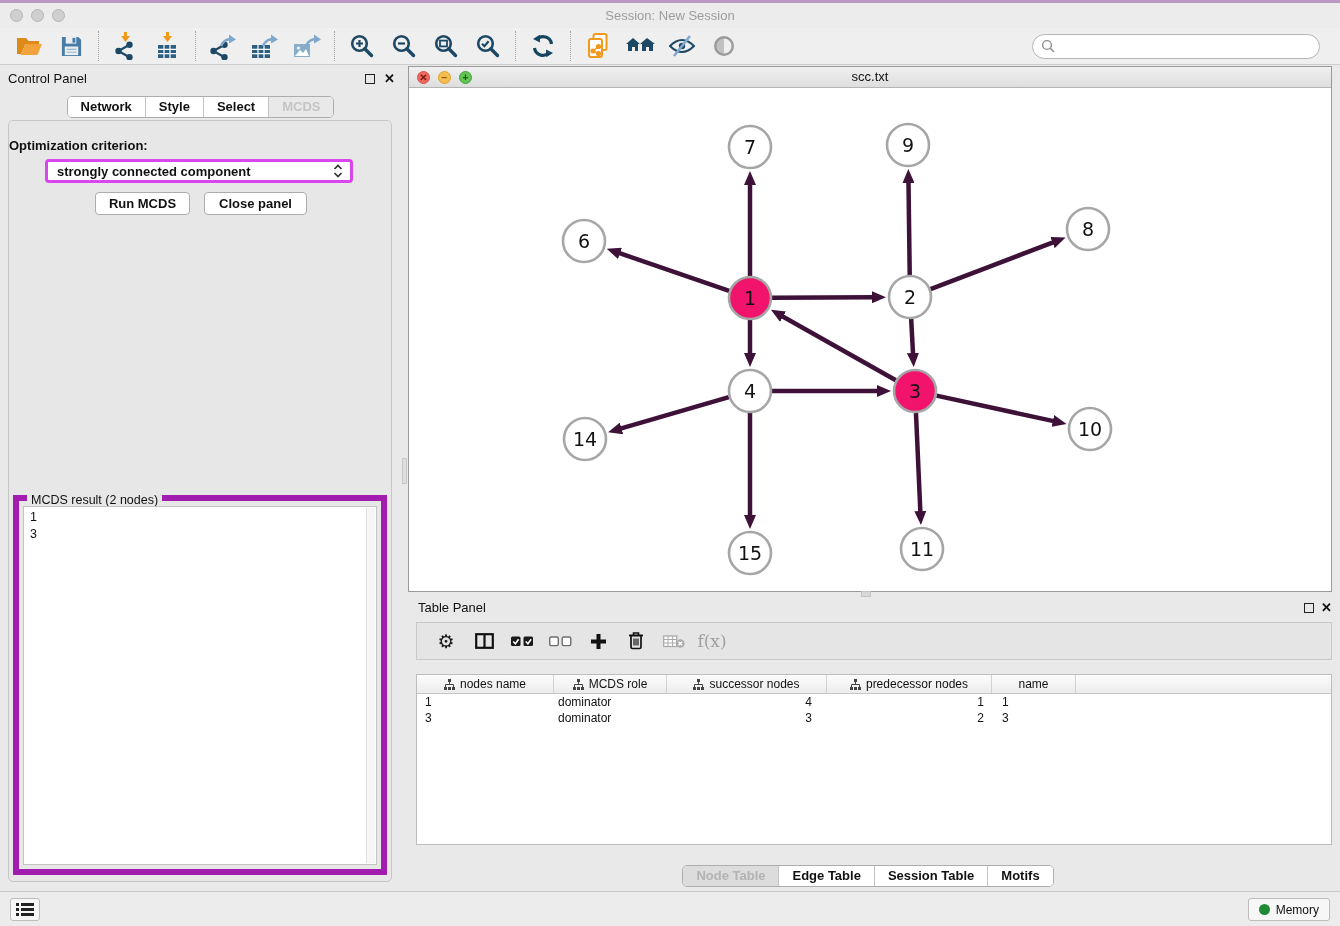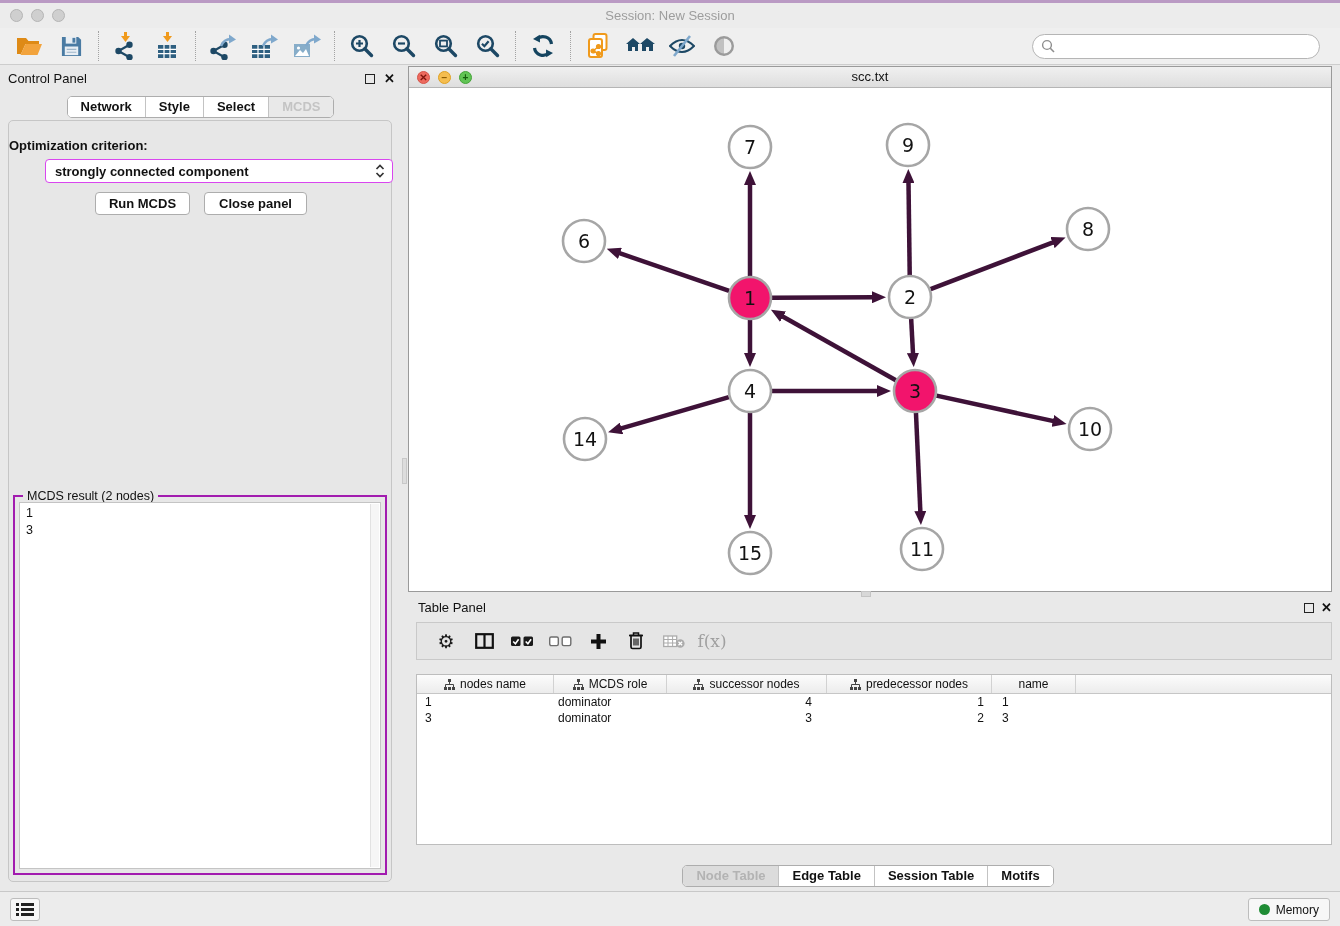--- a/index.html
+++ b/index.html
@@ -31,28 +31,28 @@
   .close-btn { font-size:13px; font-weight:bold; color:#111; line-height:10px; }
   #cp-tabs { position:absolute; left:0; top:96px; width:401px; display:flex; justify-content:center; }
   .segbar { display:flex; border:1px solid #ADADAD; border-radius:5px; overflow:hidden; background:#fff; height:22px; }
   .seg { padding:0 13px; font-size:13px; font-weight:bold; color:#111; line-height:20px;
     border-right:1px solid #C3C3C3; background:#fff; cursor:default; }
   .seg:last-child { border-right:none; }
   .seg.sel { background:#E9E9E9; color:#C4C4C4; }
   #cp-body { position:absolute; left:8px; top:120px; width:384px; height:762px;
     background:#E7E7E7; border:1px solid #C6C6C6; border-radius:5px; }
   #opt-label { position:absolute; top:17px; width:100%; text-align:left; font-size:13px; font-weight:bold; color:#111; }
-  #criterion-select { position:absolute; top:38px; left:36px; width:348px; height:24px; background:#fff;
-    border:1px solid #d946ef; border-radius:4px; display:flex; align-items:center; padding:0 6px 0 9px; }
+  #criterion-select { position:absolute; top:38px; left:36px; width:308px; height:24px; background:#fff;
+    border:3px solid #d946ef; border-radius:4px; display:flex; align-items:center; padding:0 6px 0 9px; }
   #criterion-select .sel-text { flex:1; font-size:13px; font-weight:bold; color:#111; }
   .cp-btn { position:absolute; top:71px; height:23px; background:#fff; border:1px solid #ADADAD;
     border-radius:4px; font-size:13px; font-weight:bold; color:#111; text-align:center; line-height:21px; }
   #run-btn { left:86px; width:95px; }
   #closepanel-btn { left:195px; width:103px; }
-  #result-group { position:absolute; left:4px; top:374px; width:374px; height:380px; border:2px solid #a21caf; }
+  #result-group { position:absolute; left:4px; top:374px; width:374px; height:380px; border:6px solid #a21caf; }
   #result-label { position:absolute; left:8px; top:-8px; background:#E7E7E7; padding:0 4px; font-size:12.5px; color:#111; }
   #result-list { position:absolute; left:4px; right:4px; top:5px; bottom:4px; background:#fff; border:1px solid #C4C4C4; }
   .result-item { font-size:12.5px; line-height:17px; padding-left:6px; color:#111; }
   #result-list .result-item:first-child { padding-top:2px; }
   #result-scrollbar { position:absolute; top:1px; bottom:1px; right:1px; width:9px; background:#F6F6F6;
     border-left:1px solid #E2E2E2; }
 
   
   #v-splitter { position:absolute; left:401px; top:66px; width:7px; height:822px; background:#E9E9E9; }
   #v-splitter .v-handle { position:absolute; top:392px; left:1px; width:5px; height:26px; background:#DDD; border:1px solid #C8C8C8; }

